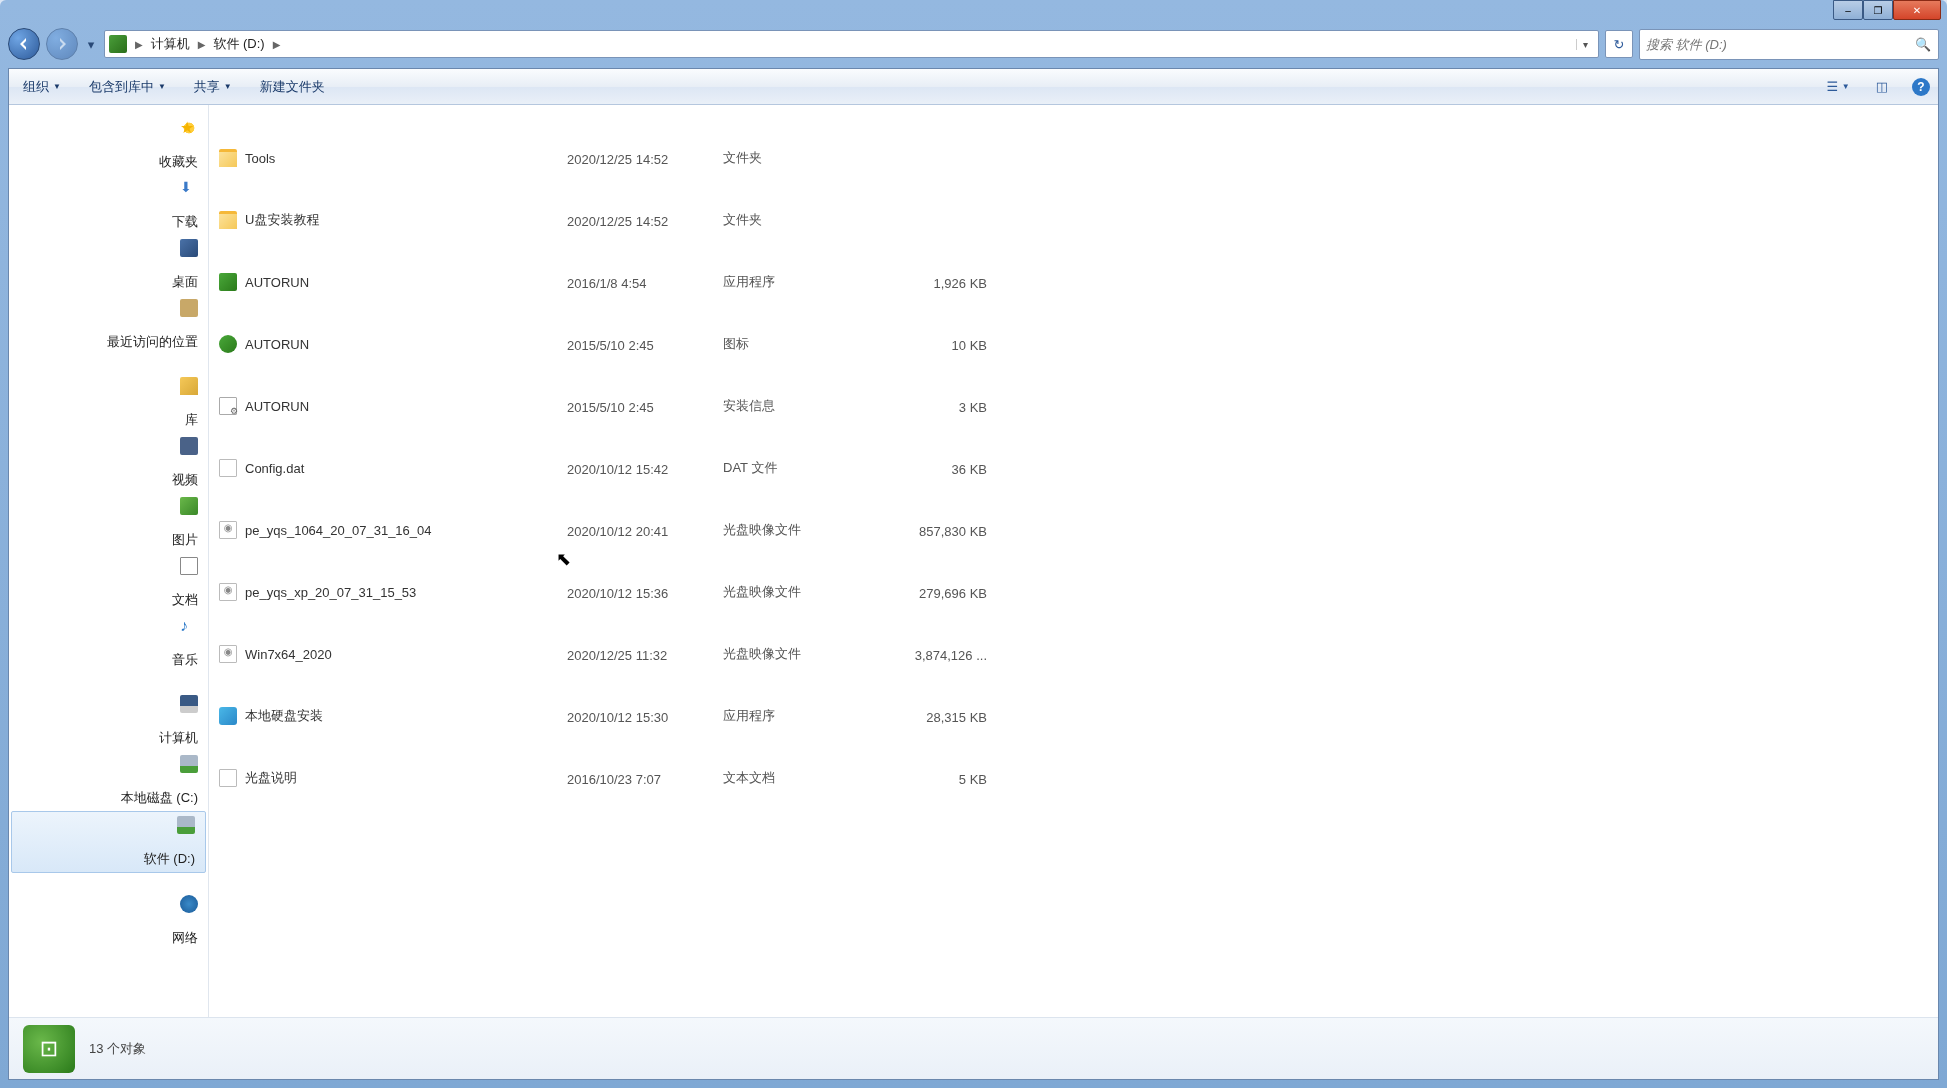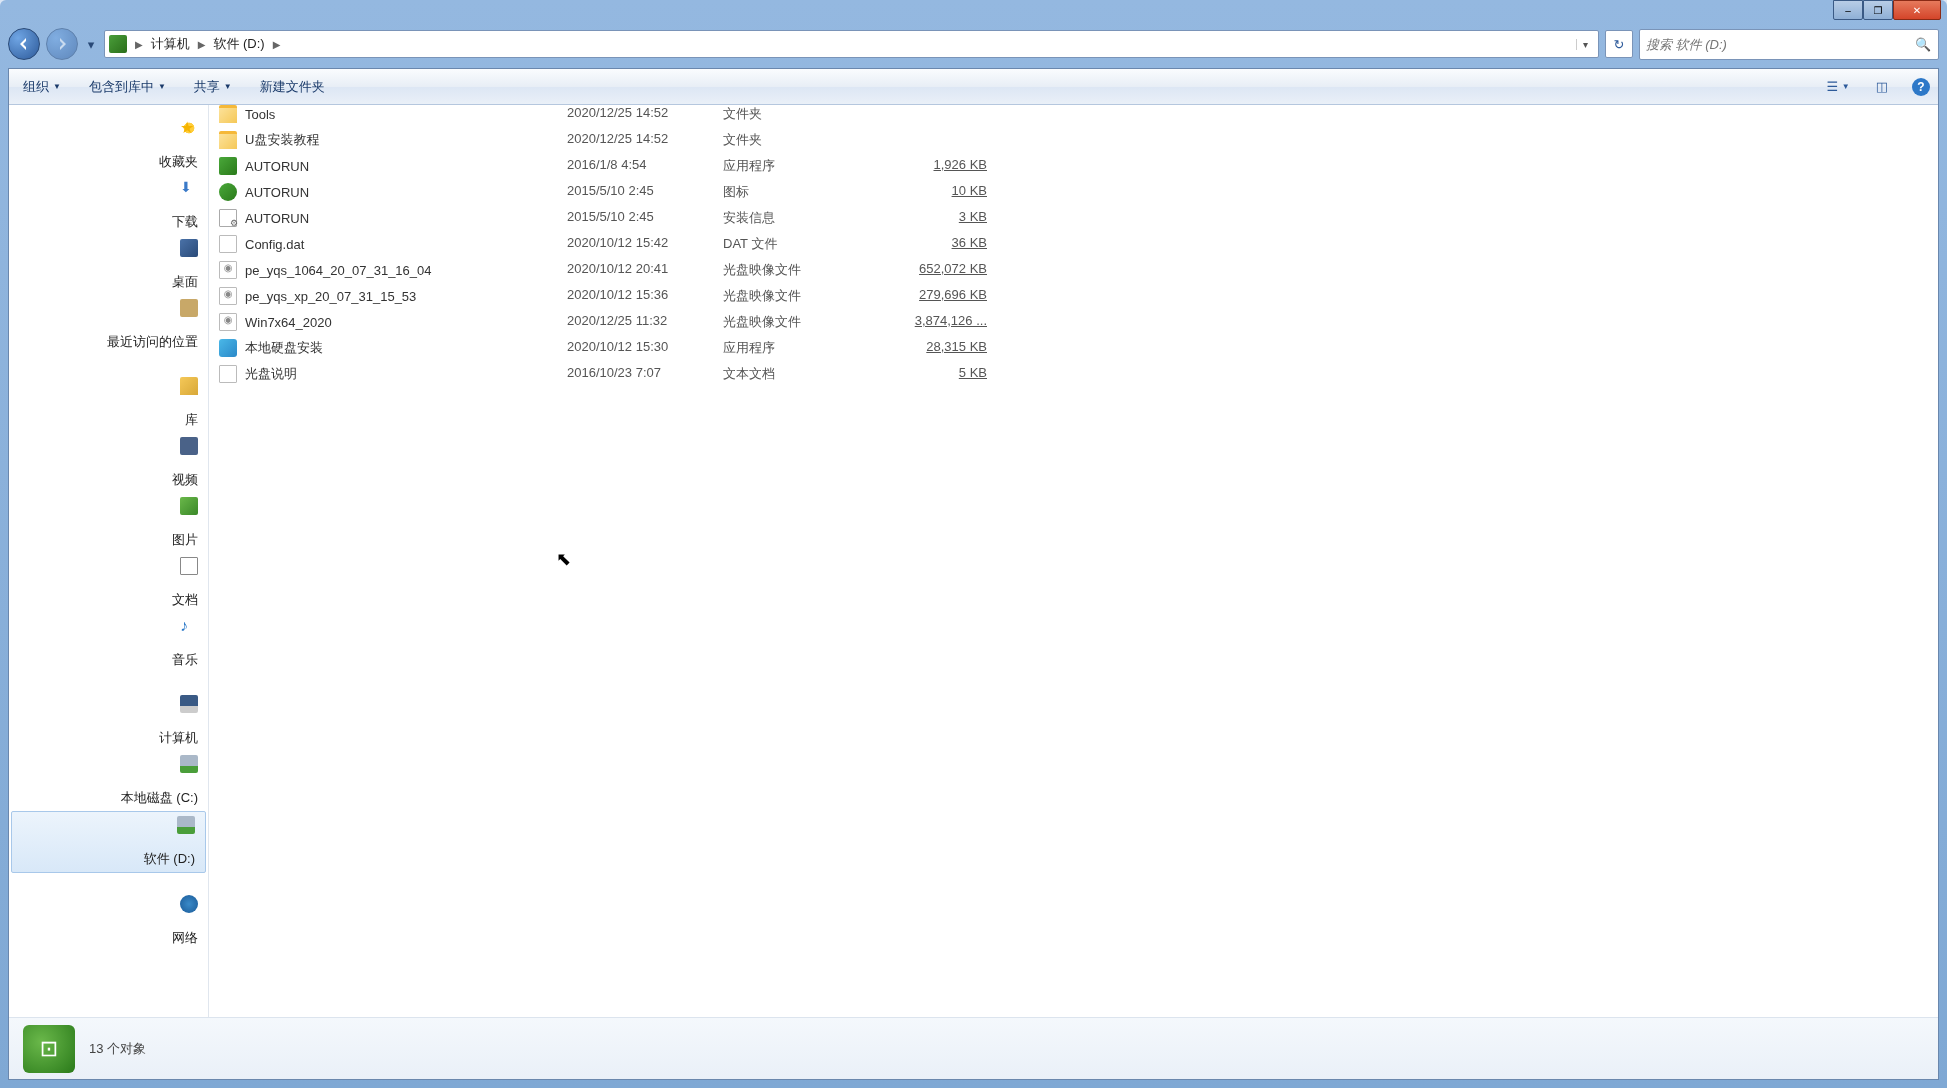--- a/index.html
+++ b/index.html
@@ -64,27 +64,27 @@
 
 .filepane { flex: 1; display: flex; flex-direction: column; overflow: auto; }
 .cols { display: flex; border-bottom: 1px solid #e4e8ee; height: 26px; align-items: center; color: #3a5a85; background: linear-gradient(to bottom, #fefefe, #f4f6fa); }
 .cols .col { padding: 0 10px; border-right: 1px solid #e8ecf2; height: 100%; display: flex; align-items: center; }
 .col.name { flex: 0 0 348px; }
 .col.date { flex: 0 0 156px; }
 .col.type { flex: 0 0 156px; }
 .col.size { flex: 0 0 120px; justify-content: flex-start; }
 .col.name .sort { margin-left: auto; font-size: 8px; color: #5a7aa8; }
 
-.filerow { display: flex; align-items: flex-start; height: 26px; padding-left: 4px; }
+.filerow { display: flex; align-items: flex-end; height: 26px; padding-left: 4px; margin-top: 36px; }
 .filerow.selected { background: linear-gradient(to bottom, #ecf4fc, #d8e8f8); border: 1px solid #a8c8ea; border-radius: 2px; }
 .filerow .cell { padding: 0 6px; color: #333; white-space: nowrap; overflow: hidden; }
 .filerow .cname { flex: 0 0 348px; display: flex; align-items: center; gap: 8px; }
 .filerow .cdate { flex: 0 0 156px; color: #555; }
 .filerow .ctype { flex: 0 0 156px; color: #555; }
-.filerow .csize { flex: 0 0 120px; text-align: right; color: #555; text-decoration: underline; }
+.filerow .csize { flex: 0 0 120px; text-align: right; color: #555; }
 .ficon { width: 18px; height: 18px; display: inline-block; flex-shrink: 0; }
 .ficon.folder { background: linear-gradient(135deg, #fce29a, #f5c858); border-radius: 2px 2px 0 0; border-top: 3px solid #f5b838; }
 .ficon.exe-a { background: linear-gradient(135deg, #4aa83a, #2a7a1a); border-radius: 2px; }
 .ficon.ico-a { background: linear-gradient(135deg, #4aa83a, #2a7a1a); border-radius: 50%; }
 .ficon.inf { background: #fff; border: 1px solid #aaa; border-radius: 1px; position: relative; }
 .ficon.inf::after { content: "⚙"; font-size: 9px; position: absolute; bottom: -2px; right: -2px; color: #666; }
 .ficon.generic { background: #fff; border: 1px solid #bbb; border-radius: 1px; }
 .ficon.iso { background: #fff; border: 1px solid #bbb; border-radius: 1px; }
 .ficon.iso::before { content: "◉"; font-size: 10px; color: #888; display: block; text-align: center; }
 .ficon.installer { background: linear-gradient(135deg, #4ab8e8, #2a88c8); border-radius: 3px; }
@@ -287,21 +287,21 @@
               <div class="cell ctype">DAT 文件</div>
               <div class="cell csize">36 KB</div>
             </div>
             <div class="filerow">
               <div class="cell cname">
                 <span class="ficon iso"></span>
                 <span>pe_yqs_1064_20_07_31_16_04</span>
               </div>
               <div class="cell cdate">2020/10/12 20:41</div>
               <div class="cell ctype">光盘映像文件</div>
-              <div class="cell csize">652,072 KB</div>
+              <div class="cell csize">857,830 KB</div>
             </div>
             <div class="filerow">
               <div class="cell cname">
                 <span class="ficon iso"></span>
                 <span>pe_yqs_xp_20_07_31_15_53</span>
               </div>
               <div class="cell cdate">2020/10/12 15:36</div>
               <div class="cell ctype">光盘映像文件</div>
               <div class="cell csize">279,696 KB</div>
             </div>

